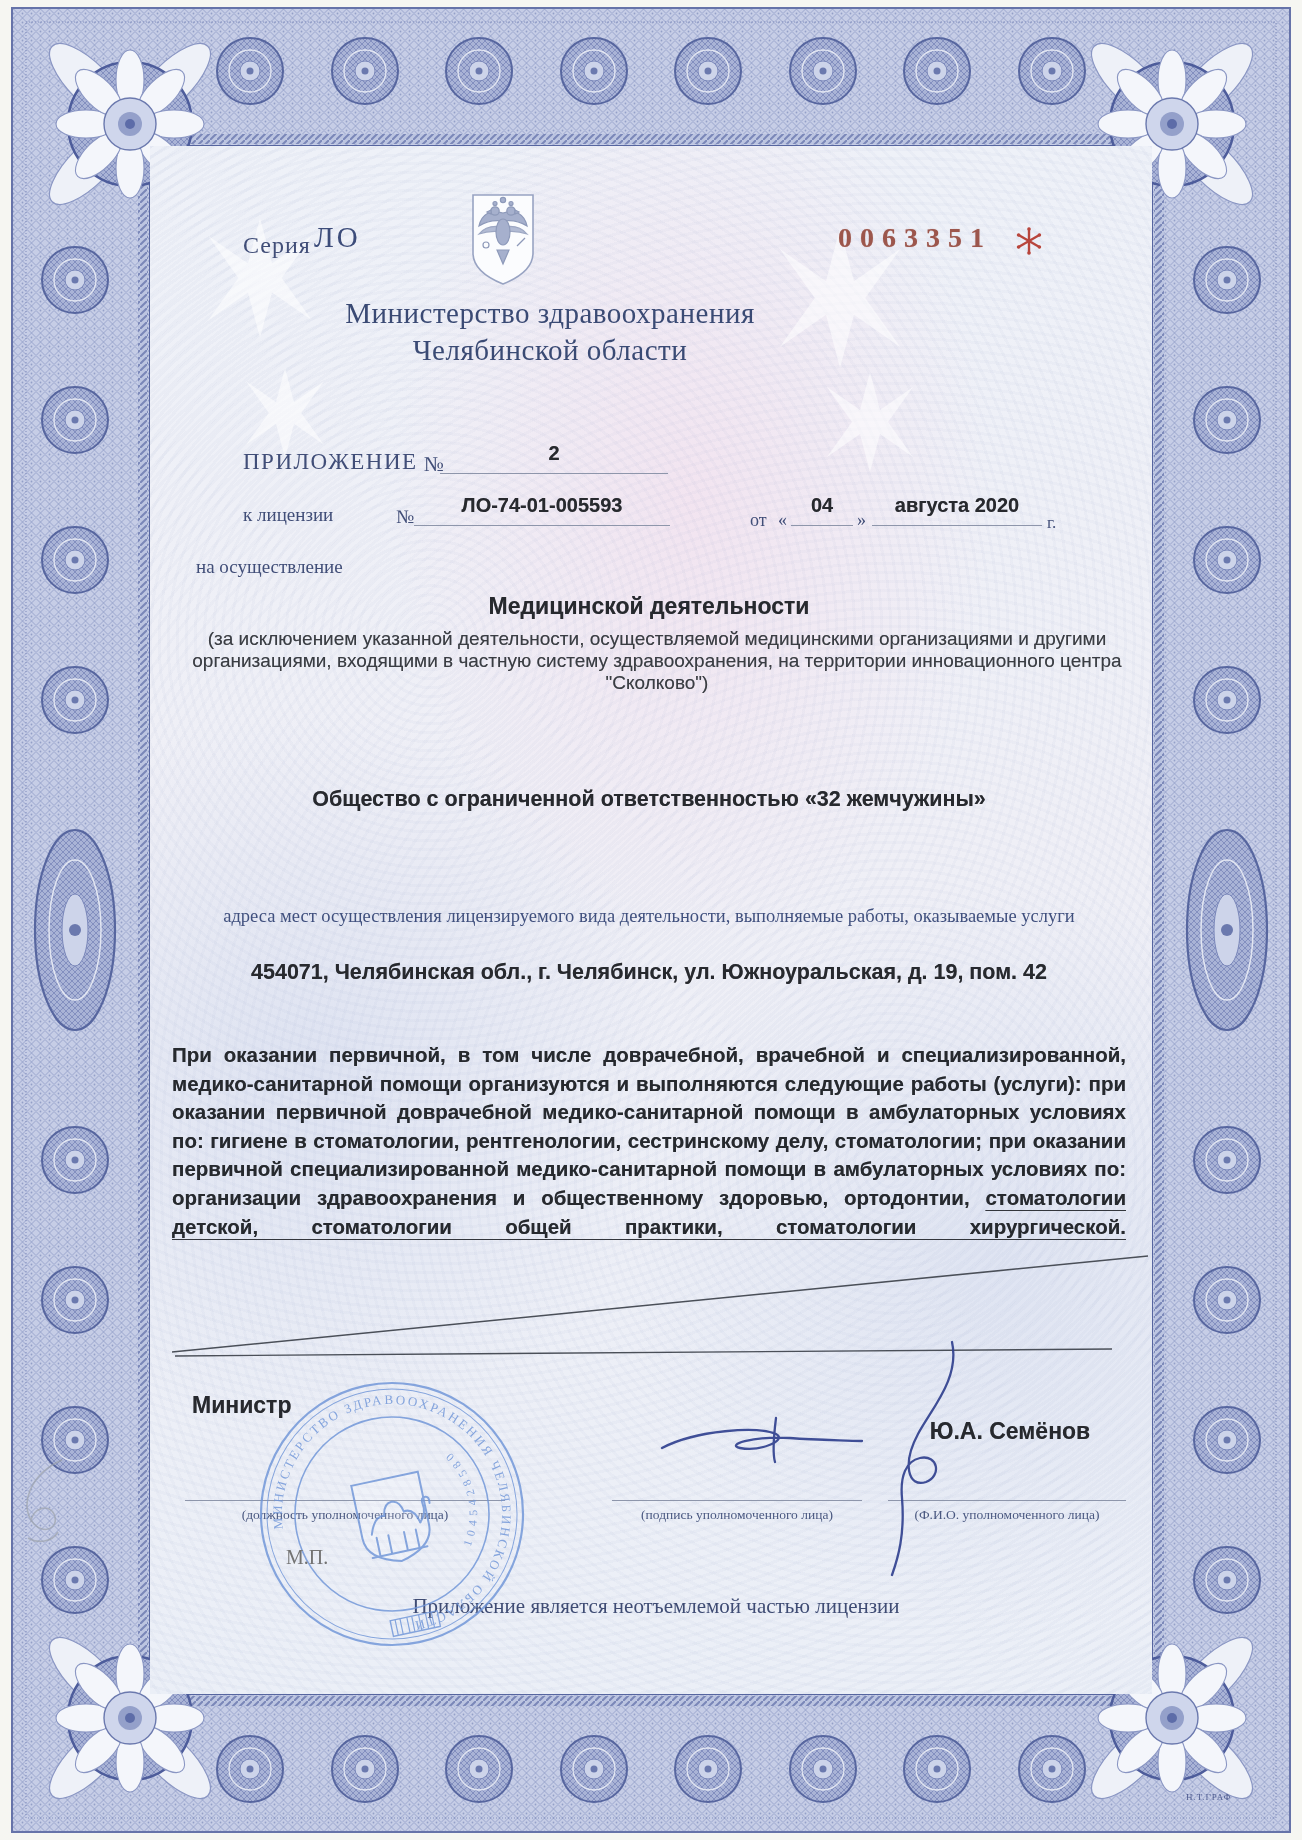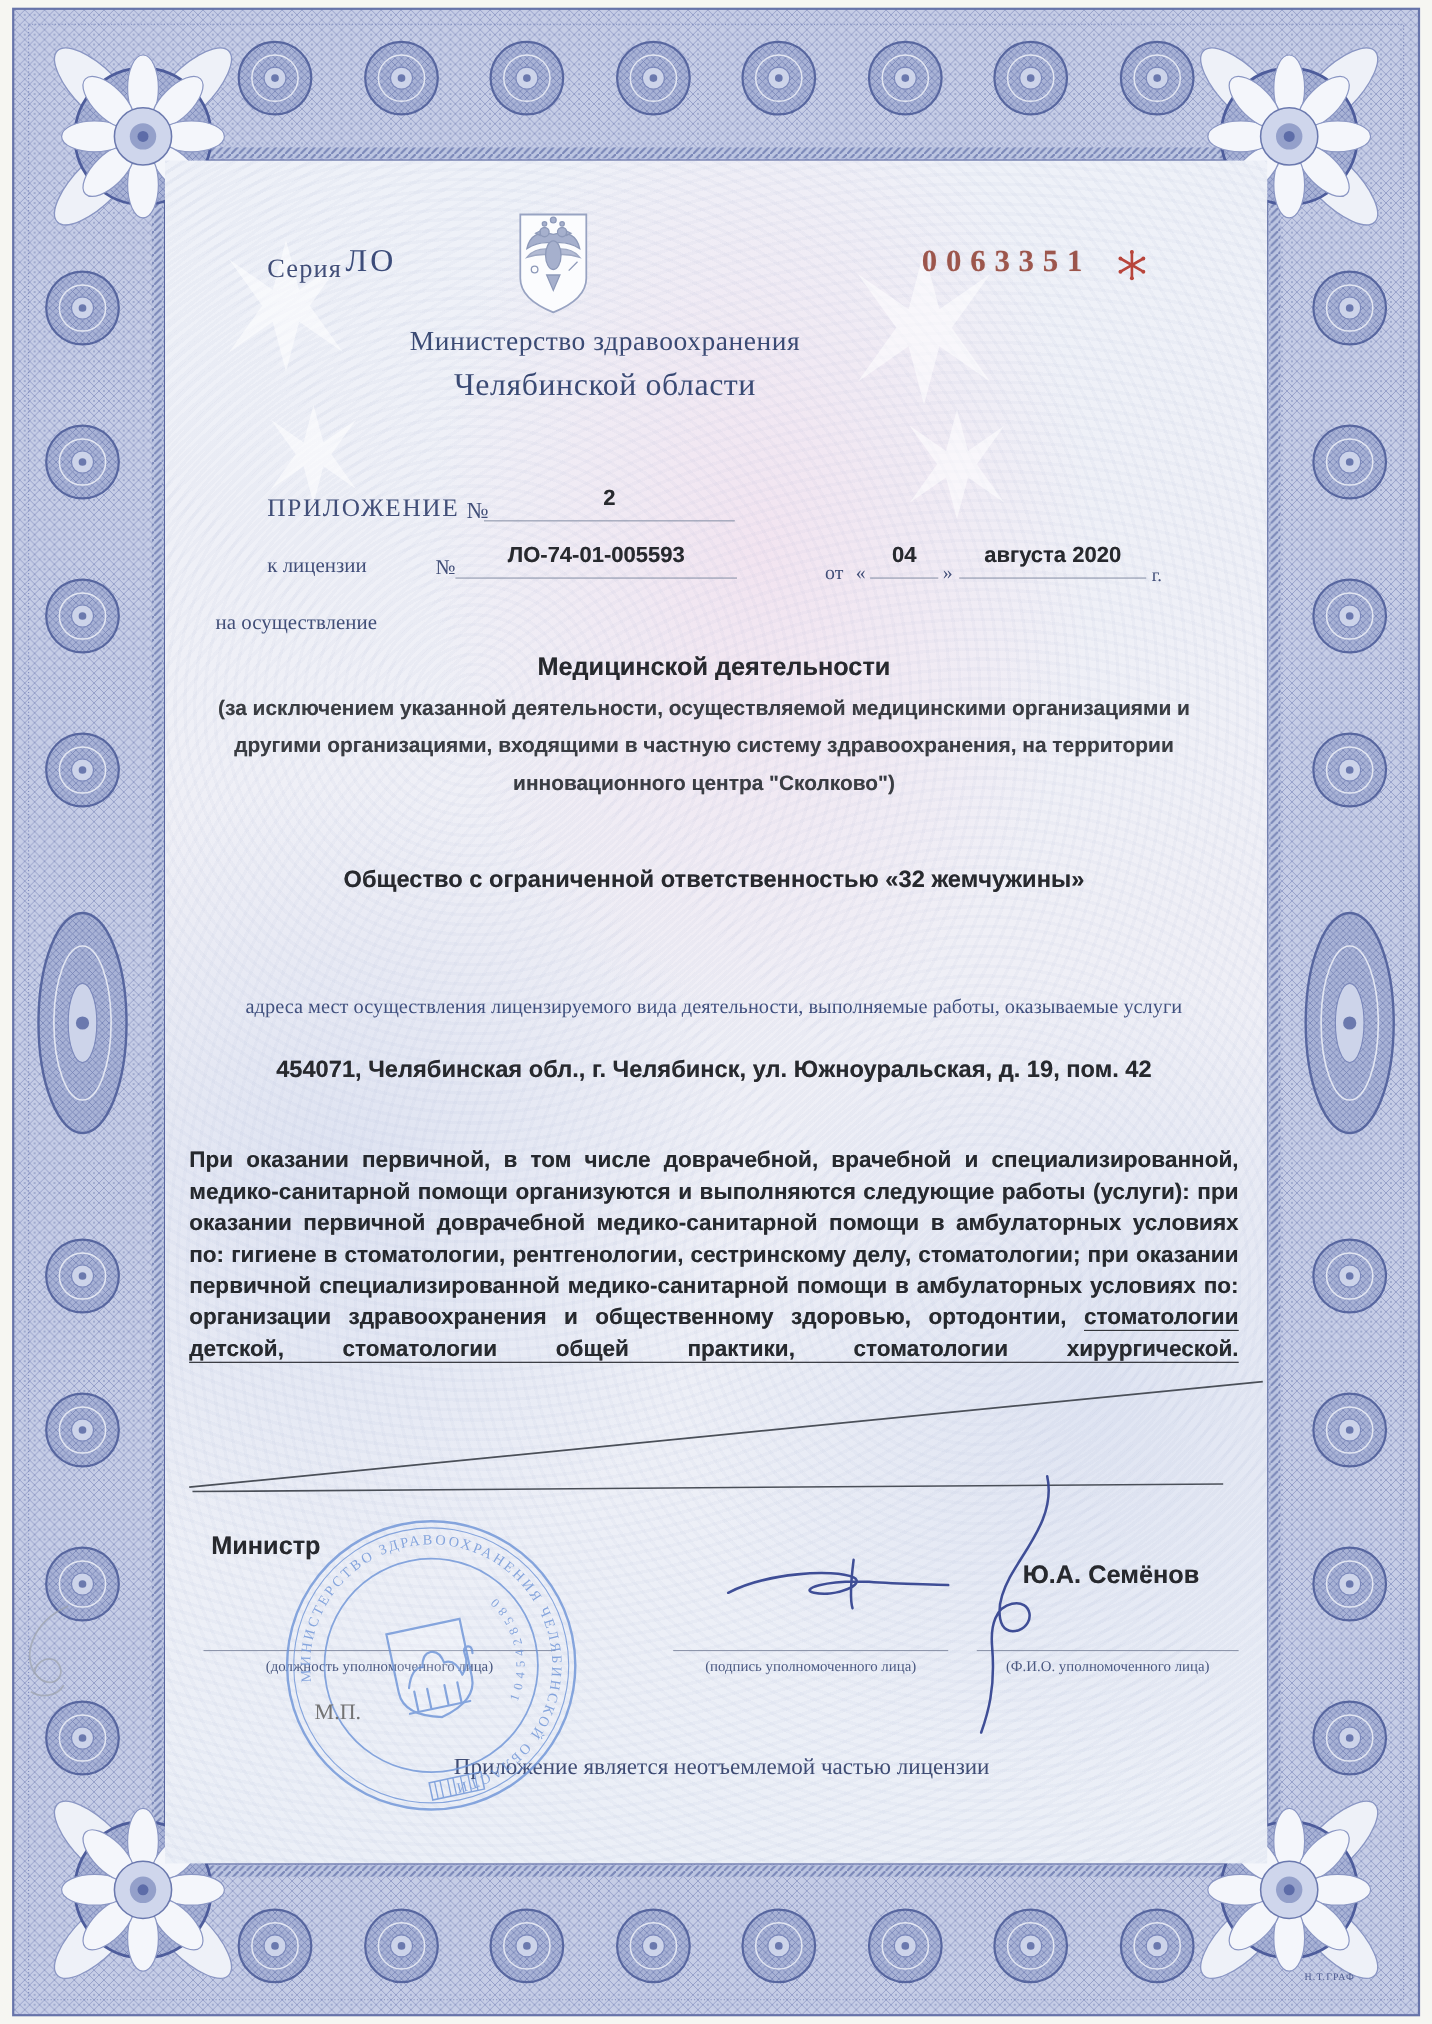--- a/index.html
+++ b/index.html
@@ -33,21 +33,21 @@
   .bl  { position:absolute; z-index:2; border-bottom:1.3px solid #8e96ab; height:0; }
   .center { text-align:center; }
 
   .series-label { left:243px; top:232px; font-size:24px; letter-spacing:1px; }
   .series-value { left:314px; top:221px; font-size:29px; letter-spacing:3px; color:#3c4c7a; }
   .emblem { position:absolute; left:464px; top:190px; z-index:2; }
   .blank-number { left:838px; top:222px; font-family:"Liberation Serif",serif; font-weight:bold;
     font-size:28px; letter-spacing:8px; color:#9c564c; z-index:2; text-shadow:0 0 1px rgba(156,86,76,.4); }
   .star { position:absolute; left:1014px; top:226px; z-index:2; }
 
-  .hdr1 { left:150px; width:800px; top:297px; font-size:25px; letter-spacing:.5px; color:#3a4a74; }
+  .hdr1 { left:150px; width:800px; top:297px; font-size:29px; letter-spacing:.5px; color:#3a4a74; }
   .hdr2 { left:150px; width:800px; top:334px; font-size:29px; letter-spacing:.5px; color:#3a4a74; }
 
   .app-label { left:243px; top:449px; font-size:23px; letter-spacing:1.5px; }
   .app-num   { left:424px; top:452px; font-size:21px; }
   .app-line  { left:440px; top:473px; width:228px; }
   .app-value { left:440px; width:228px; top:442px; font-size:20px; }
 
   .lic-label { left:243px; top:504px; font-size:19px; }
   .lic-num   { left:396px; top:506px; font-size:19px; }
   .lic-line1 { left:414px; top:525px; width:256px; }
@@ -56,22 +56,22 @@
   .lic-qo    { left:778px; top:510px; font-size:18px; }
   .lic-line2 { left:791px; top:525px; width:62px; }
   .lic-day   { left:791px; width:62px; top:494px; font-size:20px; }
   .lic-qc    { left:857px; top:510px; font-size:18px; }
   .lic-line3 { left:872px; top:525px; width:170px; }
   .lic-my    { left:872px; width:170px; top:494px; font-size:20px; }
   .lic-g     { left:1047px; top:513px; font-size:17px; }
 
   .intro { left:196px; top:556px; font-size:19px; }
   .activity { left:172px; width:954px; top:593px; font-size:23px; }
-  .activity-note { left:163px; width:954px; top:628px; font-size:19px; line-height:34px;
-    font-family:"Liberation Sans",sans-serif; font-weight:bold; color:#3a3d43;
+  .activity-note { left:180px; width:954px; top:628px; font-size:19px; line-height:22px;
+    font-family:"Liberation Sans",sans-serif; font-weight:normal; color:#3a3d43;
     text-shadow:0 0 .4px rgba(58,61,67,.45); }
 
   .issued { left:192px; width:948px; top:736px; }
   .issued-label { font-size:18px; letter-spacing:.5px; color:#3f4c74; }
   .issued-note  { font-size:12.5px; line-height:16.5px; color:#49578a; }
 
   .org { left:172px; width:954px; top:787px; font-size:21.5px; }
   .addr-note  { left:172px; width:954px; top:906px; font-size:18.5px; color:#40507e; }
   .addr-value { left:172px; width:954px; top:960px; font-size:21.5px; }
 

